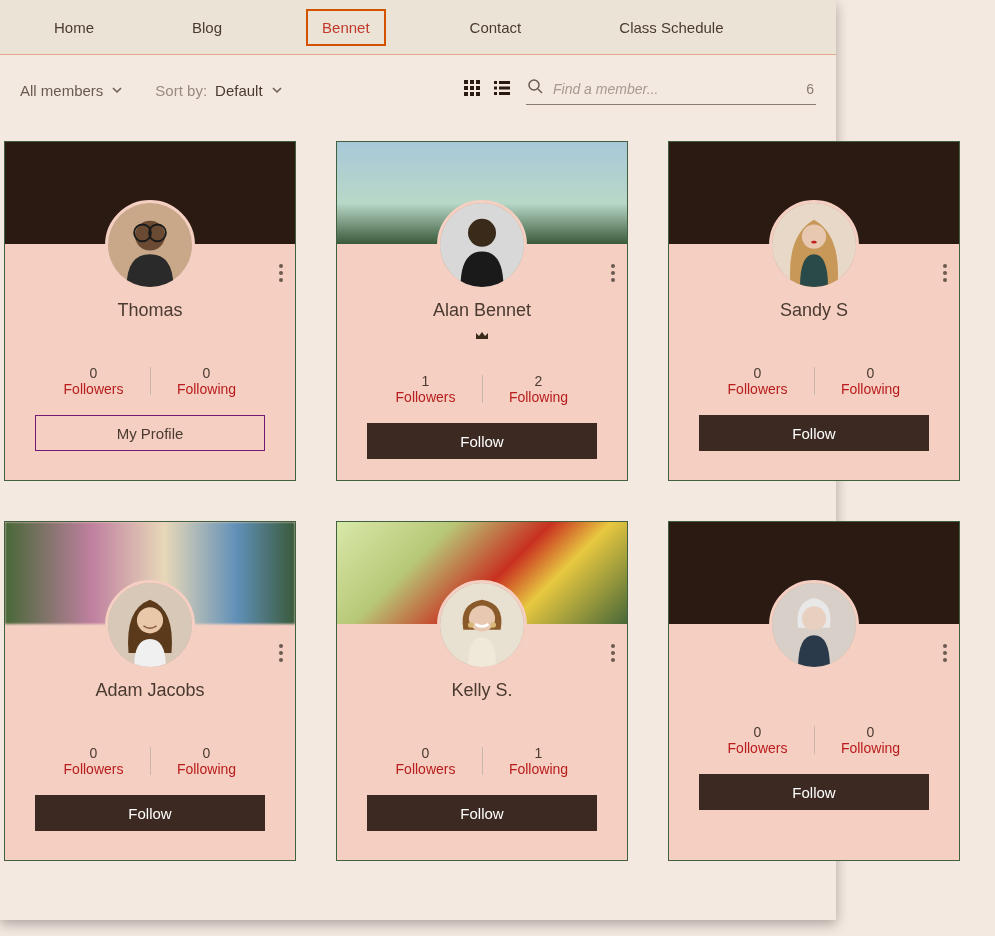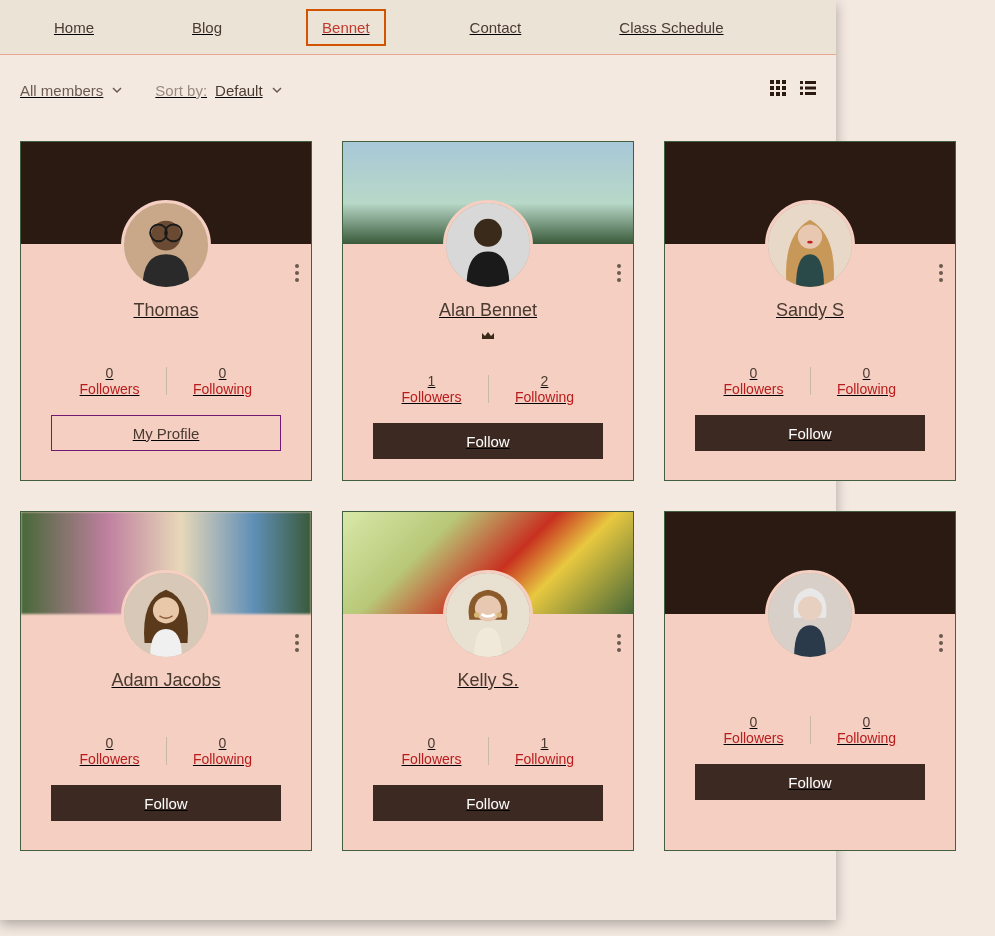--- a/index.html
+++ b/index.html
@@ -1,35 +1,35 @@
 <!DOCTYPE html>
 <html><head>
 <meta charset="utf-8">
 <style>
 * { box-sizing: border-box; margin: 0; padding: 0; }
 body { font-family: 'Segoe UI', Arial, sans-serif; background: #f4e9e1; width: 995px; height: 936px; overflow: hidden; }
-.page { width: 836px; height: 920px; background: #f4e9e1; box-shadow: 0 4px 12px rgba(0,0,0,0.3); position: relative; text-decoration: underline; }
+.page { width: 836px; height: 920px; background: #f4e9e1; box-shadow: 0 4px 12px rgba(0,0,0,0.3); position: relative; }
 .header { height: 55px; background: #ece3d7; border-bottom: 1px solid #e8a890; display: flex; align-items: center; padding: 0 40px; gap: 70px; }
 .nav-item { color: #4a3a30; font-size: 15px; cursor: pointer; padding: 8px 14px; }
 .nav-item.active { color: #c0392b; border: 2px solid #d35400; font-weight: 500; }
 .toolbar { height: 70px; display: flex; align-items: center; justify-content: space-between; padding: 0 20px; }
 .toolbar-left { display: flex; align-items: center; gap: 32px; }
 .filter-btn { display: flex; align-items: center; gap: 8px; color: #6a5a50; font-size: 15px; cursor: pointer; }
 .sort-label { color: #9a8a80; font-size: 15px; }
 .sort-value { color: #4a3a30; }
 .chevron { width: 12px; height: 12px; }
 .toolbar-right { display: flex; align-items: center; gap: 16px; }
 .view-toggle { display: flex; gap: 14px; }
 .view-icon { cursor: pointer; color: #4a3a30; }
 .search-wrap { display: flex; align-items: center; gap: 10px; border-bottom: 1px solid #8a7a70; padding: 4px 2px 6px 2px; width: 290px; }
 .search-icon { color: #6a5a50; }
 .search-input { border: none; background: transparent; outline: none; flex: 1; font-size: 14px; color: #4a3a30; font-style: italic; }
 .search-input::placeholder { color: #a89890; font-style: italic; }
 .search-count { color: #8a7a70; font-size: 14px; }
-.grid { display: grid; grid-template-columns: repeat(3, 292px); gap: 30px; padding: 16px 20px; }
+.grid { display: grid; grid-template-columns: repeat(3, 292px); gap: 40px; padding: 16px 4px; }
 .card { height: 340px; border: 1px solid #406040; position: relative; background: #f4cfc2; overflow: hidden; }
 .card-cover { height: 102px; background: #2b1a12; position: relative; }
 .cover-nature { background: linear-gradient(180deg, #a8c8d8 0%, #b8d8c8 60%, #3a5a3a 100%); }
 .cover-mats { background: linear-gradient(90deg, #486838 0%, #c080a0 30%, #e8d8b8 55%, #6090b8 80%, #3a5a3a 100%); filter: blur(1px); }
 .cover-berry { background: linear-gradient(135deg, #d8e8a8 0%, #b8c878 30%, #c83020 55%, #e8c840 70%, #486838 100%); }
 .avatar { width: 90px; height: 90px; border-radius: 50%; border: 3px solid #f4cfc2; position: absolute; left: 50%; top: 58px; transform: translateX(-50%); background: #d0b8a8; overflow: hidden; }
 .avatar svg { display: block; width: 100%; height: 100%; }
 .card-body { padding-top: 56px; text-align: center; padding-left: 12px; padding-right: 12px; }
 .card-name { font-size: 18px; color: #4a3a30; margin-bottom: 6px; }
 .crown { margin-top: 2px; }
@@ -94,20 +94,30 @@
           <svg width="16" height="16" viewBox="0 0 16 16">
               <rect x="0" y="1" width="3" height="3" fill="#2a1a12"></rect>
               <rect x="5" y="1" width="11" height="3" fill="#2a1a12"></rect>
               <rect x="0" y="6.5" width="3" height="3" fill="#2a1a12"></rect>
               <rect x="5" y="6.5" width="11" height="3" fill="#2a1a12"></rect>
               <rect x="0" y="12" width="3" height="3" fill="#2a1a12"></rect>
               <rect x="5" y="12" width="11" height="3" fill="#2a1a12"></rect>
             </svg>
         </span>
       </div>
+      <div class="search-wrap">
+        <span class="search-icon">
+          <svg width="15" height="15" viewBox="0 0 15 15">
+              <circle cx="6" cy="6" r="5" stroke="#6a5a50" stroke-width="1.5" fill="none"></circle>
+              <line x1="10" y1="10" x2="14" y2="14" stroke="#6a5a50" stroke-width="1.5"></line>
+            </svg>
+        </span>
+        <input class="search-input" placeholder="Find a member..." style="">
+        <span class="search-count">6</span>
+      </div>
     </div>
   </div>
 
   <div class="grid">
 
   <div class="card card-compact">
     <div class="card-cover "></div>
     <div class="avatar">
           <svg viewBox="0 0 90 90">
             <circle cx="45" cy="45" r="45" fill="#c8a888"></circle>

